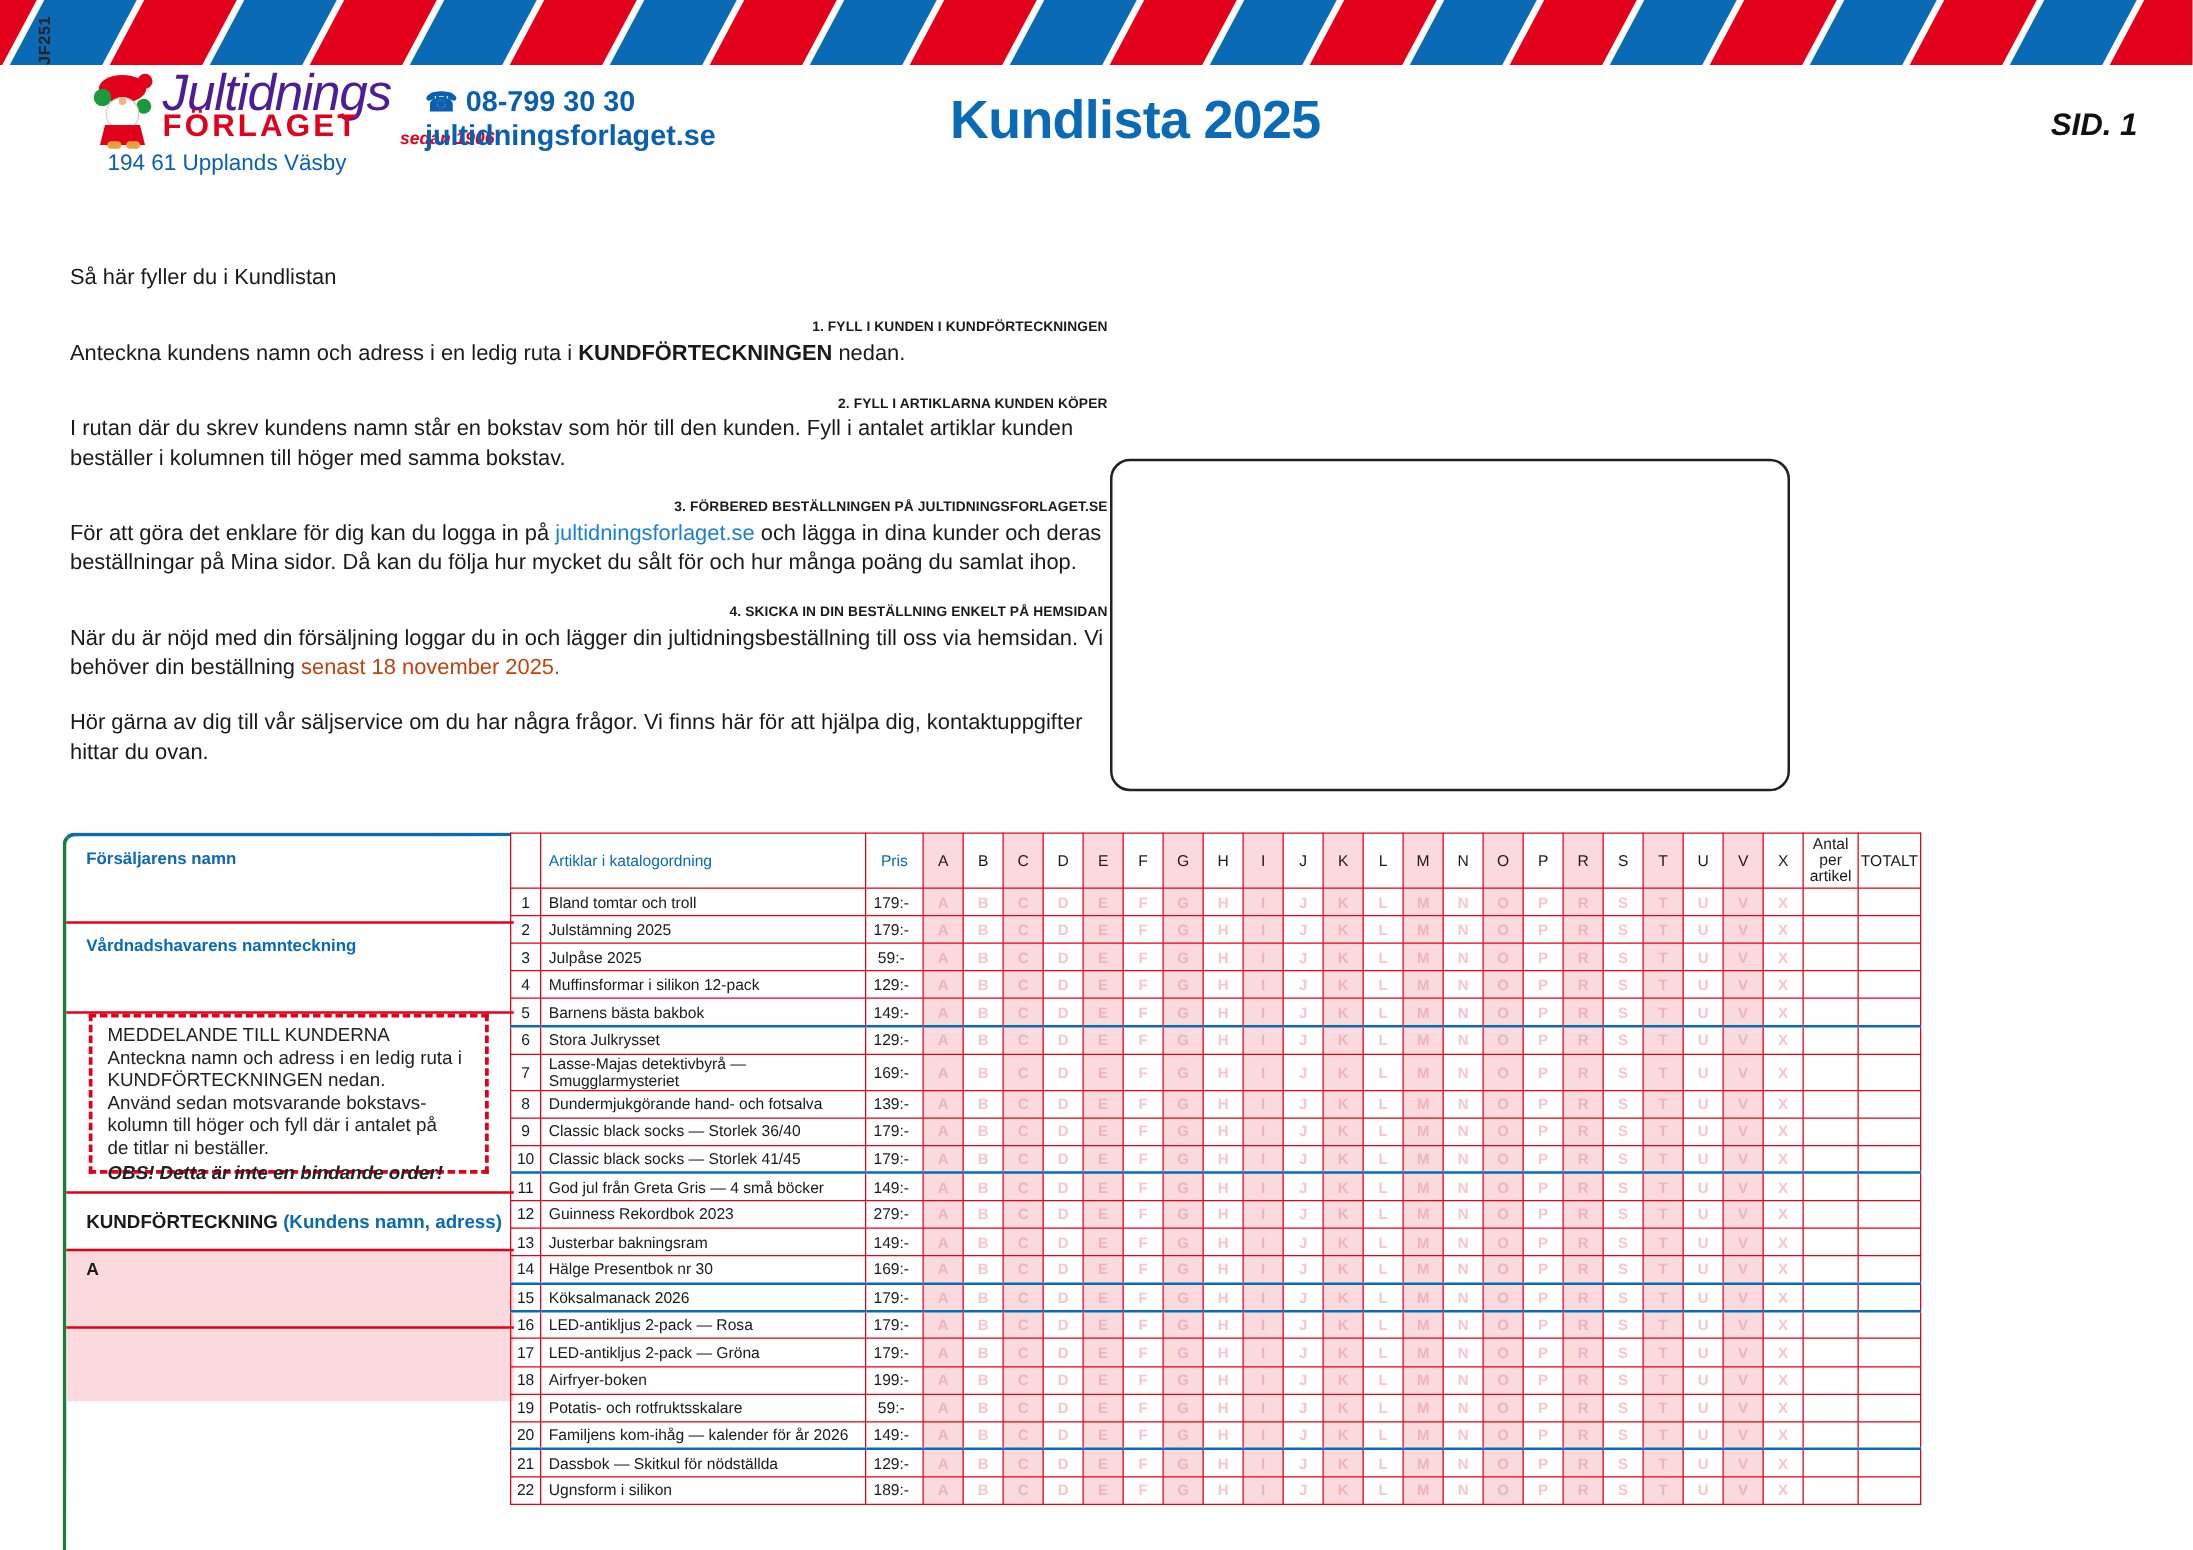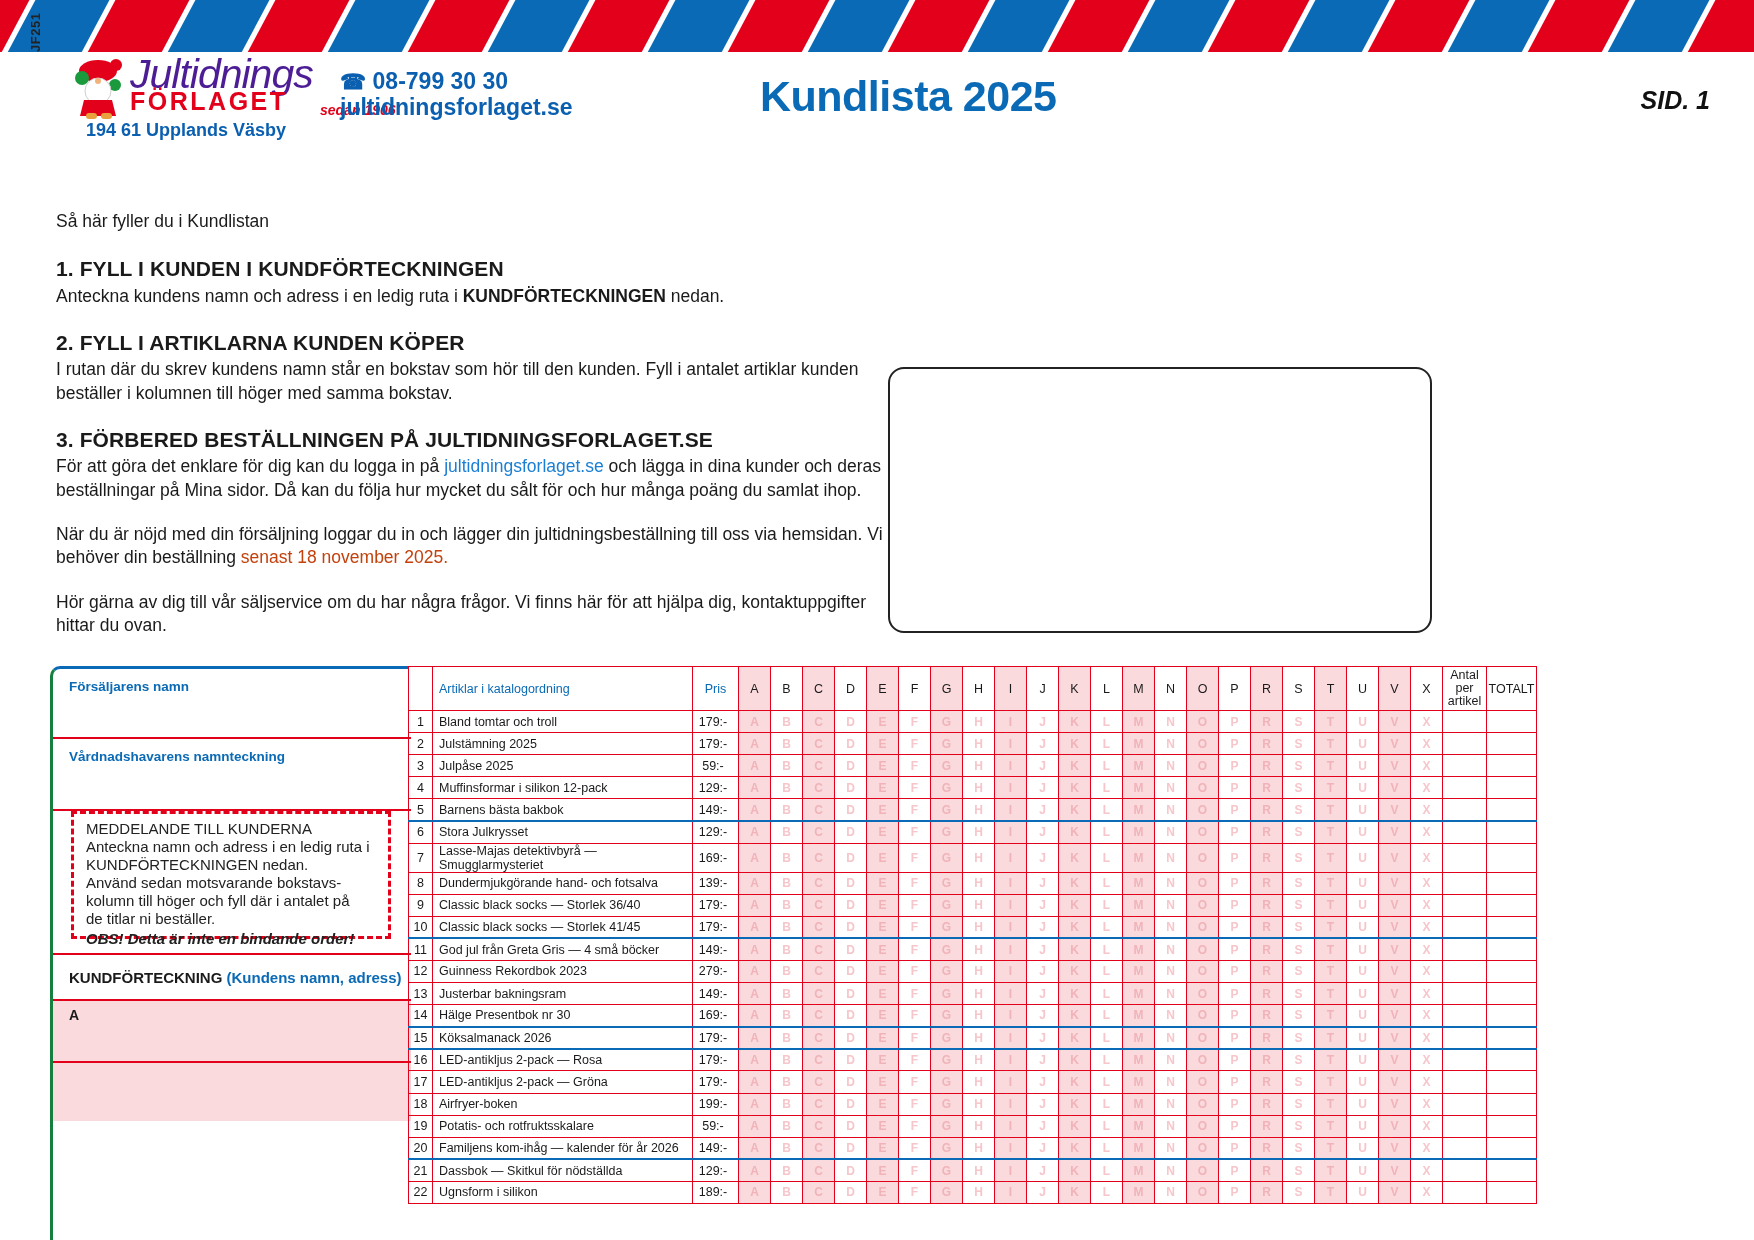--- a/index.html
+++ b/index.html
@@ -39,41 +39,41 @@
     position:absolute;left:58px;top:33px;
     font-size:25px;font-weight:bold;letter-spacing:2.5px;line-height:1;
   }
   .lw-red{color:#e2001a;}
   .sedan{
     position:absolute;left:248px;top:46px;
     font-size:14px;font-weight:bold;font-style:italic;color:#e2001a;
   }
   .addr{
     position:absolute;left:14px;top:64px;
-    font-size:18px;font-weight:bold;color:#0a5fb0;white-space:nowrap;
+    font-size:18px;font-weight:normal;color:#0a5fb0;white-space:nowrap;
   }
   
   .contact{position:absolute;left:340px;top:68px;color:#0a5fb0;font-weight:bold;}
   .contact .l1{font-size:23px;line-height:1.15;white-space:nowrap;}
   .contact .l2{font-size:23px;line-height:1.15;white-space:nowrap;}
   .phoneicon{font-size:21px;}
   
   .maintitle{
     position:absolute;left:760px;top:72px;
     font-size:43px;font-weight:bold;color:#0a6ab5;
     letter-spacing:-0.5px;
   }
   .sid{
     position:absolute;right:44px;top:86px;
     font-size:25px;font-weight:bold;font-style:italic;color:#111;
   }
   
   .instr{position:absolute;left:56px;top:210px;width:830px;font-size:17.5px;line-height:1.34;}
   .instr .lead{margin-bottom:22px;}
-  .instr h3{font-size:21px;font-weight:bold;margin:0 0 1px 0;letter-spacing:.1px;}
+  .instr h3{font-size:11px;font-weight:bold;margin:0 0 1px 0;letter-spacing:.1px;text-align:right;}
   .instr p{margin:0 0 21px 0;}
   .instr b{font-weight:bold;}
   .lnk{color:#1a7fd4;}
   .redtxt{color:#c2410c;font-weight:normal;}
   
   .notebox{
     position:absolute;left:888px;top:367px;width:540px;height:262px;
     border:2px solid #222;border-radius:16px;background:#fff;
   }
   
@@ -195,20 +195,21 @@
 
   <h3>1. FYLL I KUNDEN I KUNDFÖRTECKNINGEN</h3>
   <p><span>Anteckna kundens namn och adress i en ledig ruta i </span><b>KUNDFÖRTECKNINGEN</b><span> nedan.</span></p>
 
   <h3>2. FYLL I ARTIKLARNA KUNDEN KÖPER</h3>
   <p>I rutan där du skrev kundens namn står en bokstav som hör till den kunden. Fyll i antalet artiklar kunden beställer i kolumnen till höger med samma bokstav.</p>
 
   <h3>3. FÖRBERED BESTÄLLNINGEN PÅ JULTIDNINGSFORLAGET.SE</h3>
   <p><span>För att göra det enklare för dig kan du logga in på </span><span class="lnk">jultidningsforlaget.se</span><span> och lägga in dina kunder och deras beställningar på Mina sidor. Då kan du följa hur mycket du sålt för och hur många poäng du samlat ihop.</span></p>
 
+  <h3>4. SKICKA IN DIN BESTÄLLNING ENKELT PÅ HEMSIDAN</h3>
   <p><span>När du är nöjd med din försäljning loggar du in och lägger din jultidningsbeställning till oss via hemsidan. Vi behöver din beställning </span><span class="redtxt">senast 18 november 2025.</span></p>
 
   <p>Hör gärna av dig till vår säljservice om du har några frågor. Vi finns här för att hjälpa dig, kontaktuppgifter hittar du ovan.</p>
 </div>
 
 <div class="notebox"></div>
 
 <div class="sheet">
 
   <div class="leftpanel">

